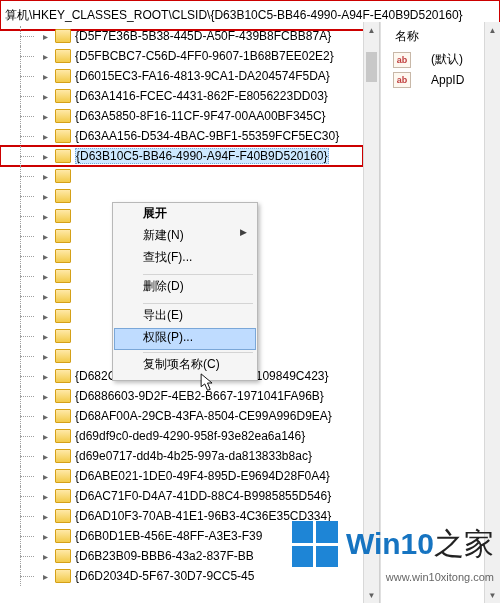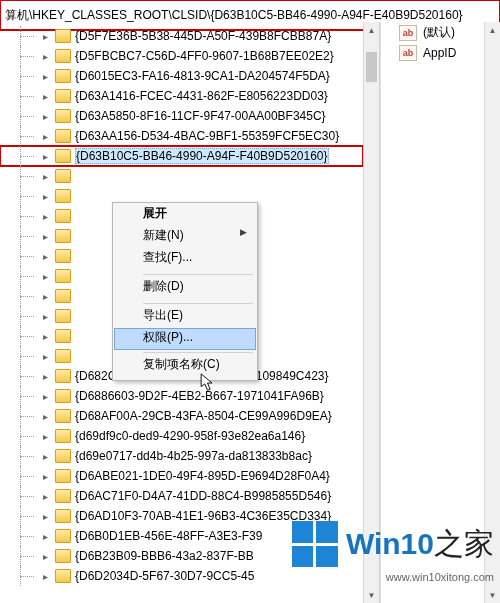--- a/index.html
+++ b/index.html
@@ -44,22 +44,22 @@
     position: relative;
   }
   .right-header {
     padding: 6px 8px 4px 14px;
     font-size: 12px;
     color: #000;
   }
   .val-row {
     display: flex;
     align-items: center;
-    padding: 2px 2px 2px 18px;
-    gap: 6px;
+    padding: 2px 2px 2px 12px;
+    gap: 20px;
     white-space: nowrap;
   }
   .val-icon {
     width: 18px; height: 16px;
     display: inline-flex; align-items: center; justify-content: center;
     font-size: 9px; font-weight: bold;
     color: #c04040;
     border: 1px solid #c8b8a8;
     background: #fef8f0;
   }
@@ -362,20 +362,21 @@
       <div class="ctx-sep"></div>
       <div class="ctx-item">复制项名称(C)</div>
     </div>
 
     <svg class="cursor" viewBox="0 0 16 22">
       <path d="M1 1 L1 15 L5 12 L8 19 L11 18 L8 11 L13 11 Z" fill="#fff" stroke="#000" stroke-width="1"></path>
     </svg>
   </div>
 
   <div class="right-pane">
+    <div class="right-header">名称</div>
     <div class="val-row">
       <span class="val-icon">ab</span>
       <span>(默认)</span>
     </div>
     <div class="val-row">
       <span class="val-icon">ab</span>
       <span>AppID</span>
     </div>
 
     <div class="scrollbar-v">

